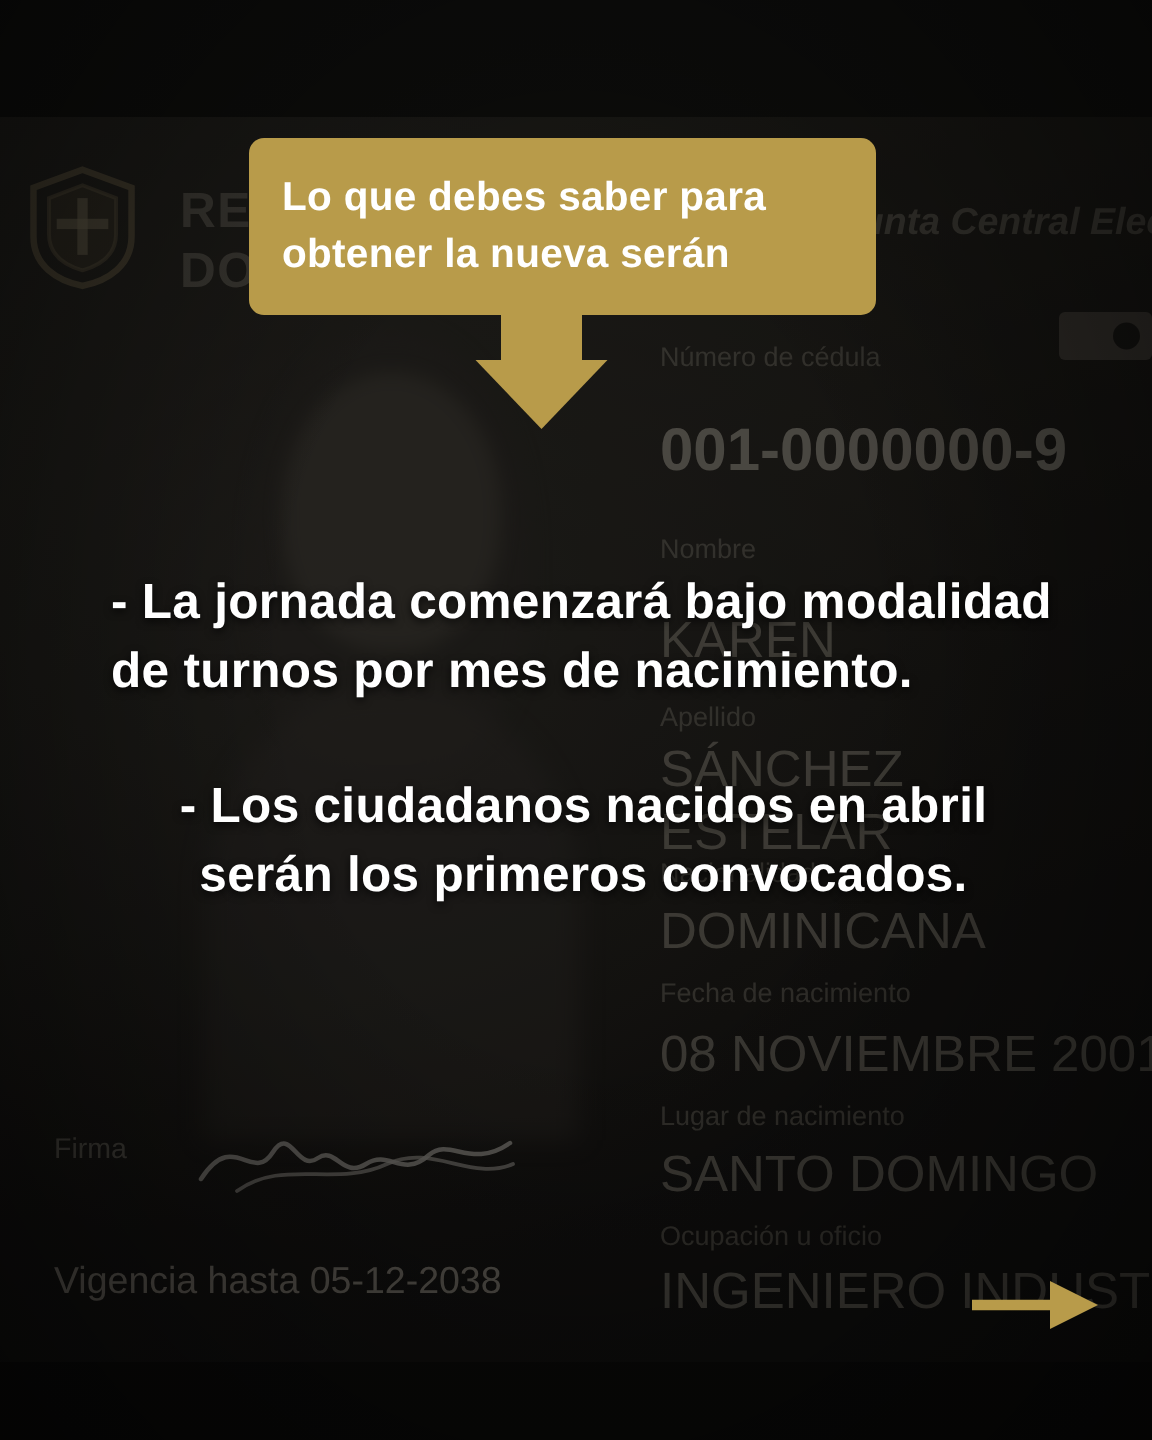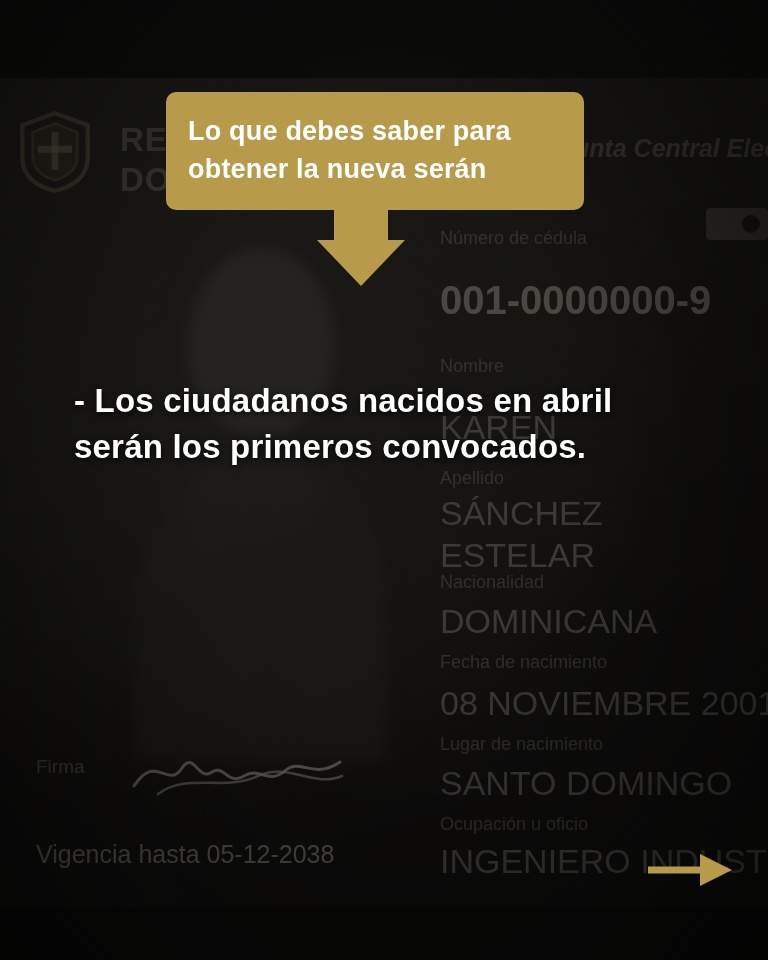--- a/index.html
+++ b/index.html
@@ -237,21 +237,21 @@
   }
   .bullet {
     color: #ffffff;
     font-size: 33px;
     font-weight: bold;
     line-height: 46px;
     letter-spacing: 0.2px;
     text-shadow: 0 2px 6px rgba(0,0,0,0.75);
     margin: 0 0 44px 0;
   }
-  .bullet:last-child { margin-bottom: 12px; }
+  .bullet:last-child { margin-bottom: 12px; text-align: center; }
 
   
   .next-arrow {
     position: absolute;
     left: 648px;
     top: 852px;
     width: 86px;
     height: 36px;
   }
 </style>
@@ -320,20 +320,21 @@
       <span>Lo que debes saber para</span><br>
       <span>obtener la nueva serán</span>
     </div>
   </div>
   <div class="callout-tail">
     <div class="tail-stem"></div>
     <div class="tail-point"></div>
   </div>
 
   <div class="bullets">
+    <p class="bullet">- La jornada comenzará bajo modalidad de turnos por mes de nacimiento.</p>
     <p class="bullet">- Los ciudadanos nacidos en abril serán los primeros convocados.</p>
   </div>
 
   <svg class="next-arrow" viewBox="0 0 86 36">
     <path d="M0 18 L60 18" stroke="#b89b4a" stroke-width="7" stroke-linecap="butt"></path>
     <path d="M52 2 L84 18 L52 34 Z" fill="#b89b4a"></path>
   </svg>
 
 </div>
 

